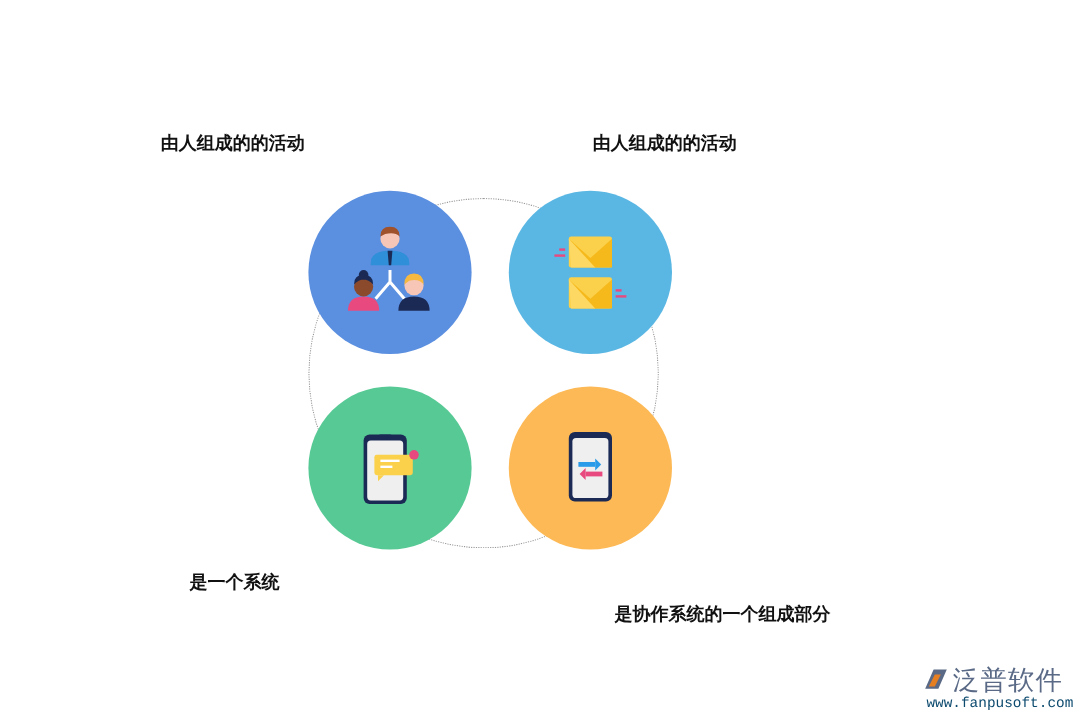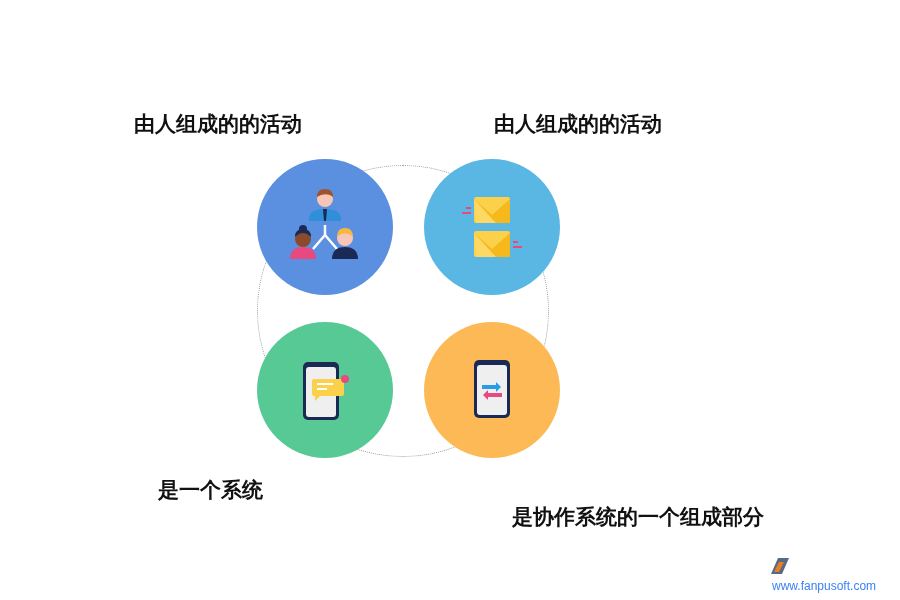--- a/index.html
+++ b/index.html
@@ -1,25 +1,25 @@
 <!DOCTYPE html>
 <html><head>
 <meta charset="utf-8">
 <style>
   html, body { margin:0; padding:0; }
   body { width:900px; height:600px; background:#ffffff; position:relative; overflow:hidden;
          font-family:"DejaVu Sans","Liberation Sans",sans-serif; }
-  .label { position:absolute; font-size:21px; font-weight:bold; color:#111; white-space:nowrap; }
+  .label { position:absolute; font-size:15px; font-weight:bold; color:#111; white-space:nowrap; }
   .ring { position:absolute; left:257px; top:165px; width:292px; height:292px; border-radius:50%;
           border:1.5px dotted #9a9a9a; box-sizing:border-box; }
   .circle { position:absolute; width:136px; height:136px; border-radius:50%; }
   .circle svg { position:absolute; left:0; top:0; }
   .logo { position:absolute; left:768px; top:552px; width:128px; height:44px; }
   .logo-name { position:absolute; left:26px; top:0; font-size:22px; color:#5a6a86; letter-spacing:1px; }
-  .logo-url { position:absolute; left:4px; top:27px; font-size:12px; color:#3b82f6; font-family:Liberation Sans, sans-serif; }
+  .logo-url { position:absolute; left:4px; top:27px; font-size:12px; color:#0c4a6e; font-family:Liberation Mono, monospace; }
 </style>
 </head>
 <body>
 
 <div class="label" style="left:134px; top:110px;">由人组成的的活动</div>
 <div class="label" style="left:494px; top:110px;">由人组成的的活动</div>
 <div class="label" style="left:158px; top:476px;">是一个系统</div>
 <div class="label" style="left:512px; top:503px;">是协作系统的一个组成部分</div>
 
 <div class="ring"></div>
@@ -79,14 +79,15 @@
     <rect x="64" y="71" width="14" height="4" fill="#e84a7f"></rect>
     <path d="M64 68 L59 73 L64 78 Z" fill="#e84a7f"></path>
   </svg>
 </div>
 
 <div class="logo">
   <svg width="24" height="24" viewBox="0 0 24 24" style="position:absolute;left:0;top:2px;">
     <path d="M3 20 L10 4 L21 4 L14 20 Z" fill="#5a6a86"></path>
     <path d="M6 18 L11 8 L16 8 L11 18 Z" fill="#e67e22"></path>
   </svg>
+  <div class="logo-name">泛普软件</div>
   <div class="logo-url">www.fanpusoft.com</div>
 </div>
 
 </body></html>

